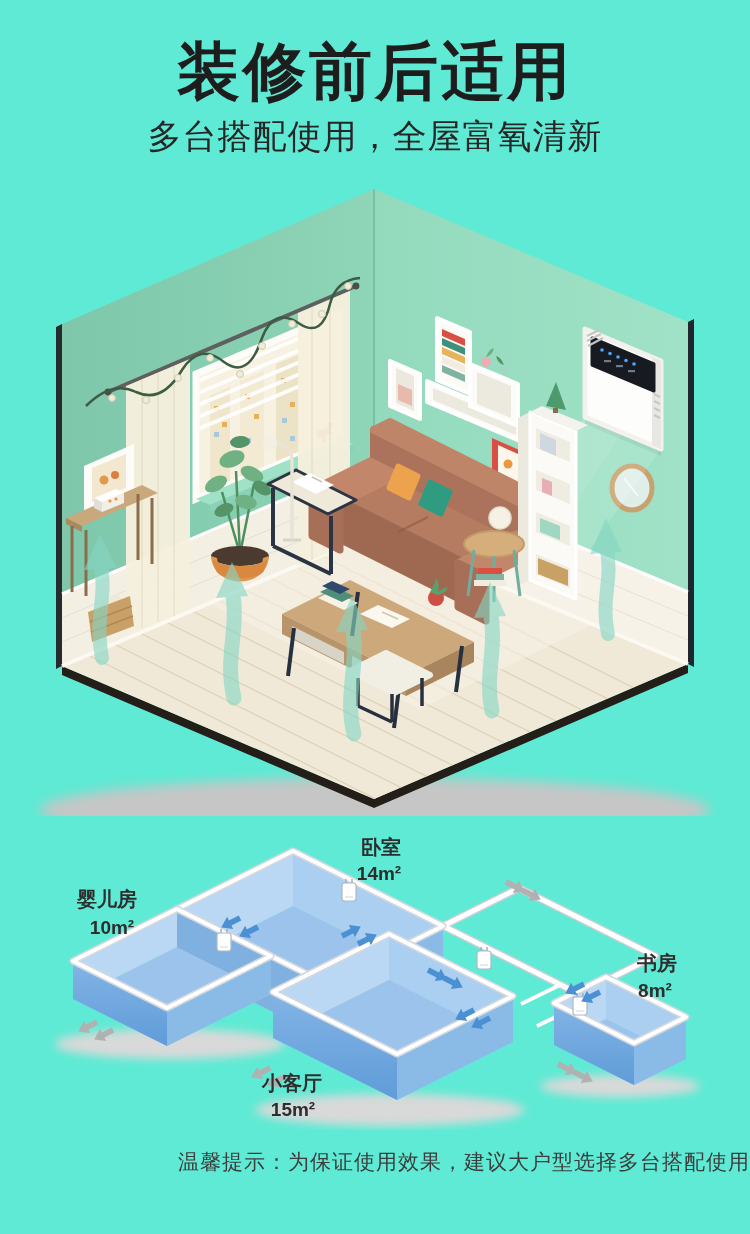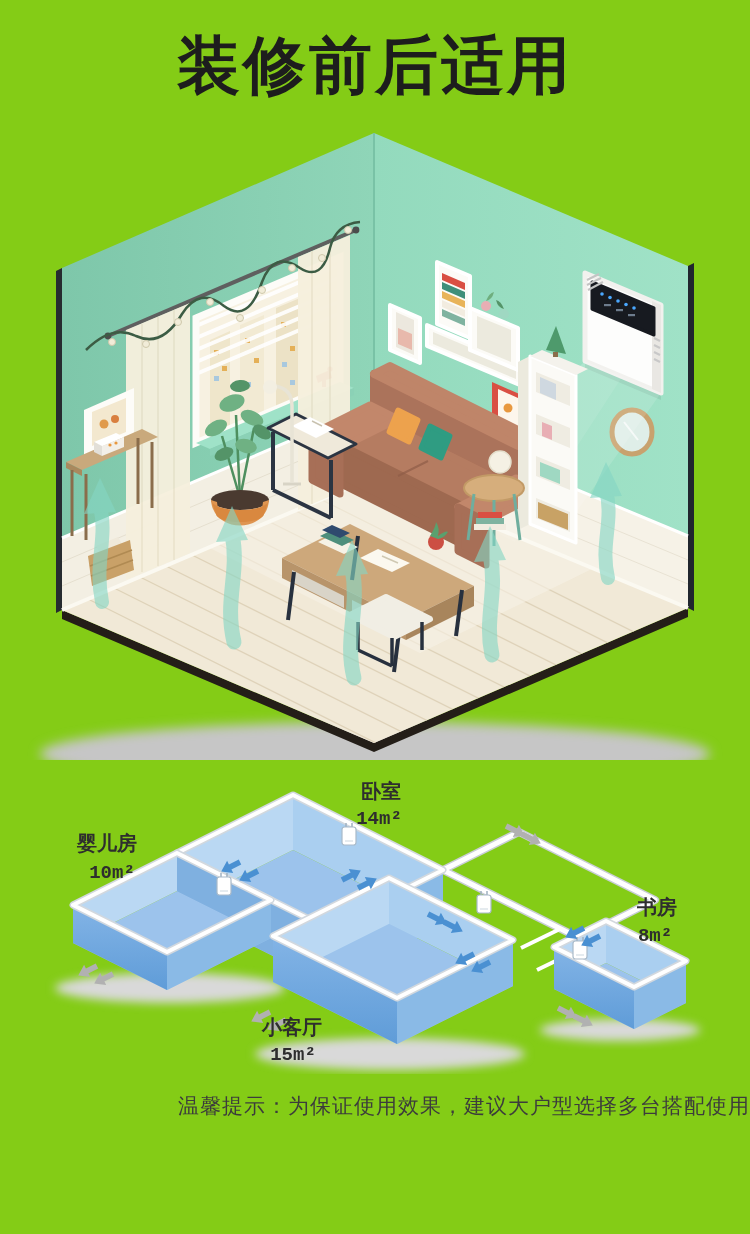--- a/index.html
+++ b/index.html
@@ -1,18 +1,18 @@
 <!DOCTYPE html>
 <html><head>
 <meta charset="utf-8">
 <style>
   html,body{margin:0;padding:0;background:#ededed;}
   .page{
-    width:750px;height:1234px;margin:0 auto;background:#84cc16;
-    font-family:Liberation Mono, monospace;overflow:hidden;position:relative;
+    width:750px;height:1234px;margin:0 auto;background:#5eead4;
+    font-family:Liberation Sans, sans-serif;overflow:hidden;position:relative;
   }
   .hero-title{
     margin:0;padding-top:38px;text-align:center;
     font-size:63px;font-weight:800;letter-spacing:3px;color:#1d1d1d;line-height:1.05;
   }
   .hero-subtitle{
     margin:10px 0 0 0;text-align:center;
     font-size:34px;font-weight:400;letter-spacing:1px;color:#262626;
   }
   .scene-svg{display:block;margin:6px auto 0 auto;}
@@ -23,20 +23,21 @@
   }
   .plan-label{font-size:20px;font-weight:600;fill:#2e2e2e;}
   .plan-area{font-size:19px;font-weight:600;fill:#2e2e2e;}
 </style>
 </head>
 <body>
 
 <div class="page">
 
   <h1 class="hero-title">装修前后适用</h1>
+  <p class="hero-subtitle">多台搭配使用，全屋富氧清新</p>
 
   <svg class="scene-svg" width="750" height="650" viewBox="0 0 750 650">
     <defs>
       <clipPath id="floorClip">
           <polygon points="374,367 688,498 374,633 62,500"></polygon>
         </clipPath>
       <filter id="soft" x="-40%" y="-40%" width="180%" height="180%">
           <feGaussianBlur stdDeviation="6"></feGaussianBlur>
         </filter>
       <linearGradient id="lwall" x1="0" y1="0" x2="1" y2="0">

